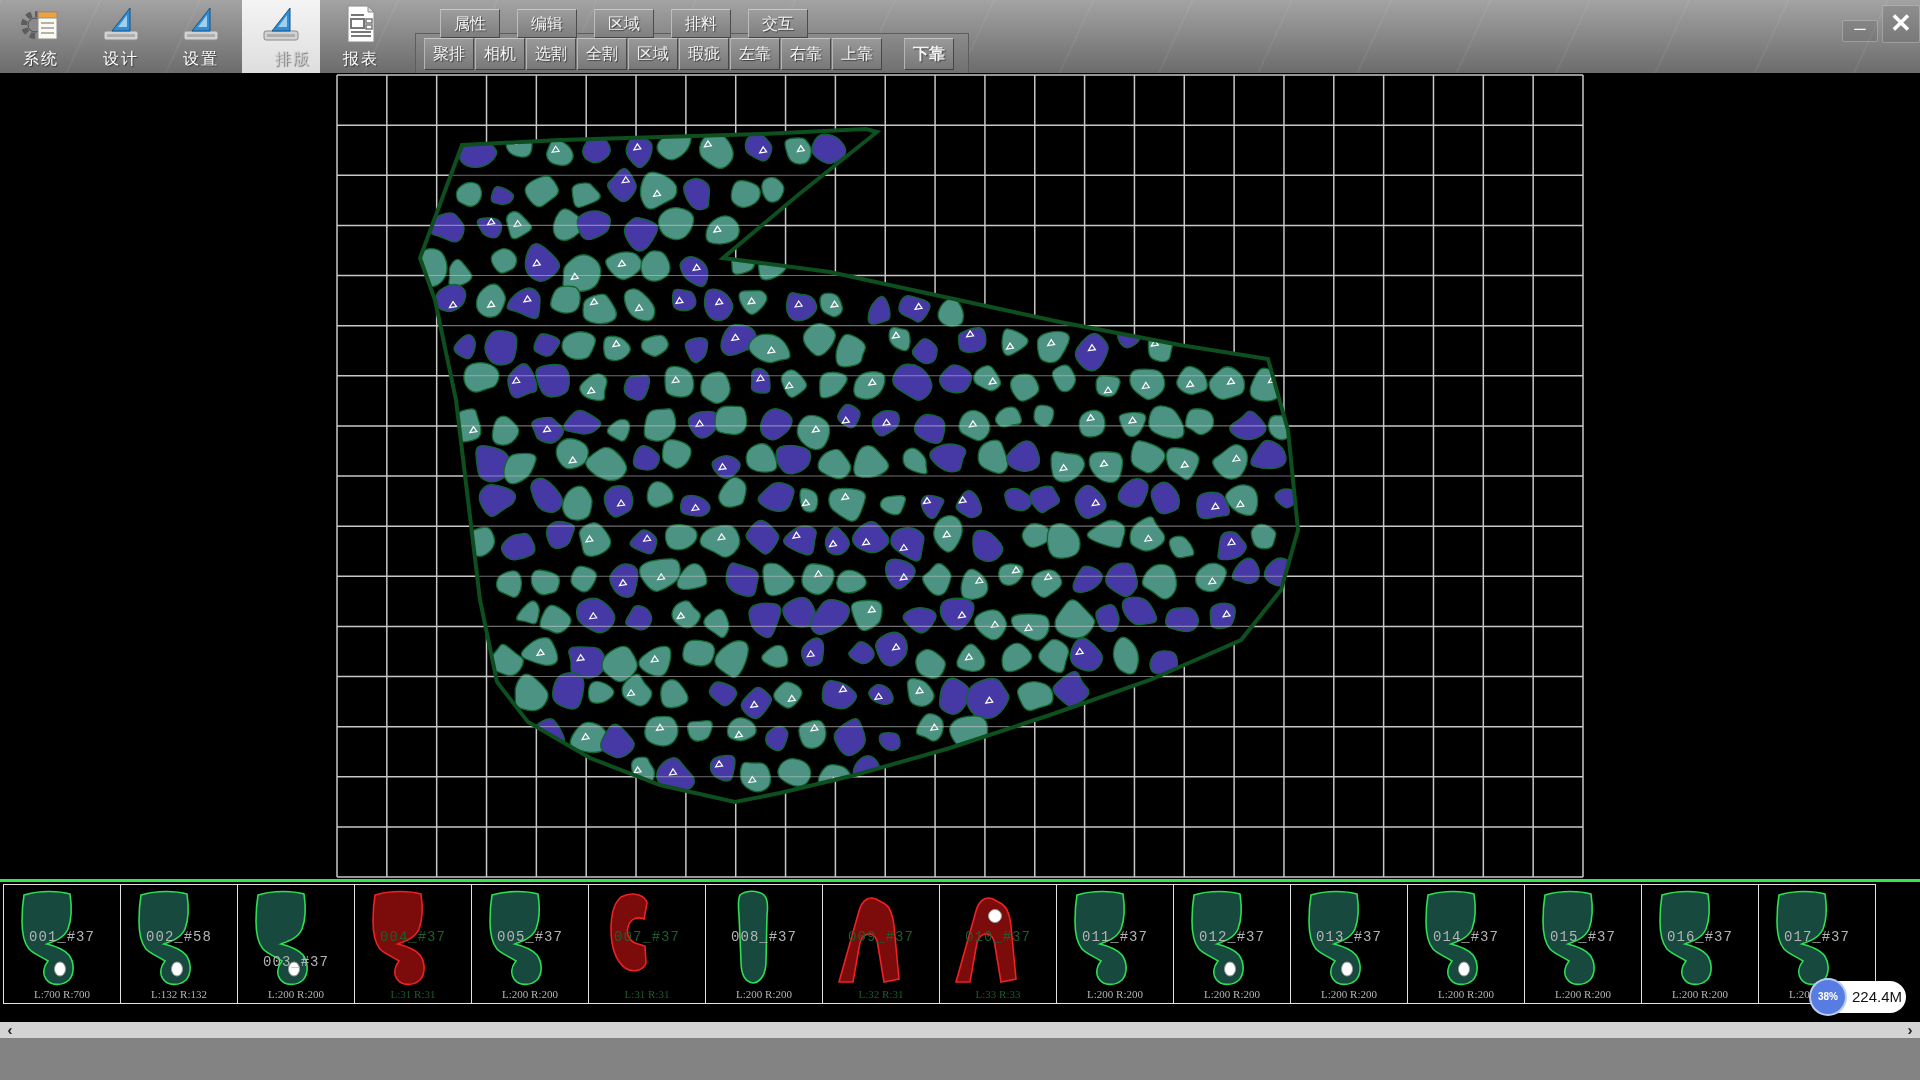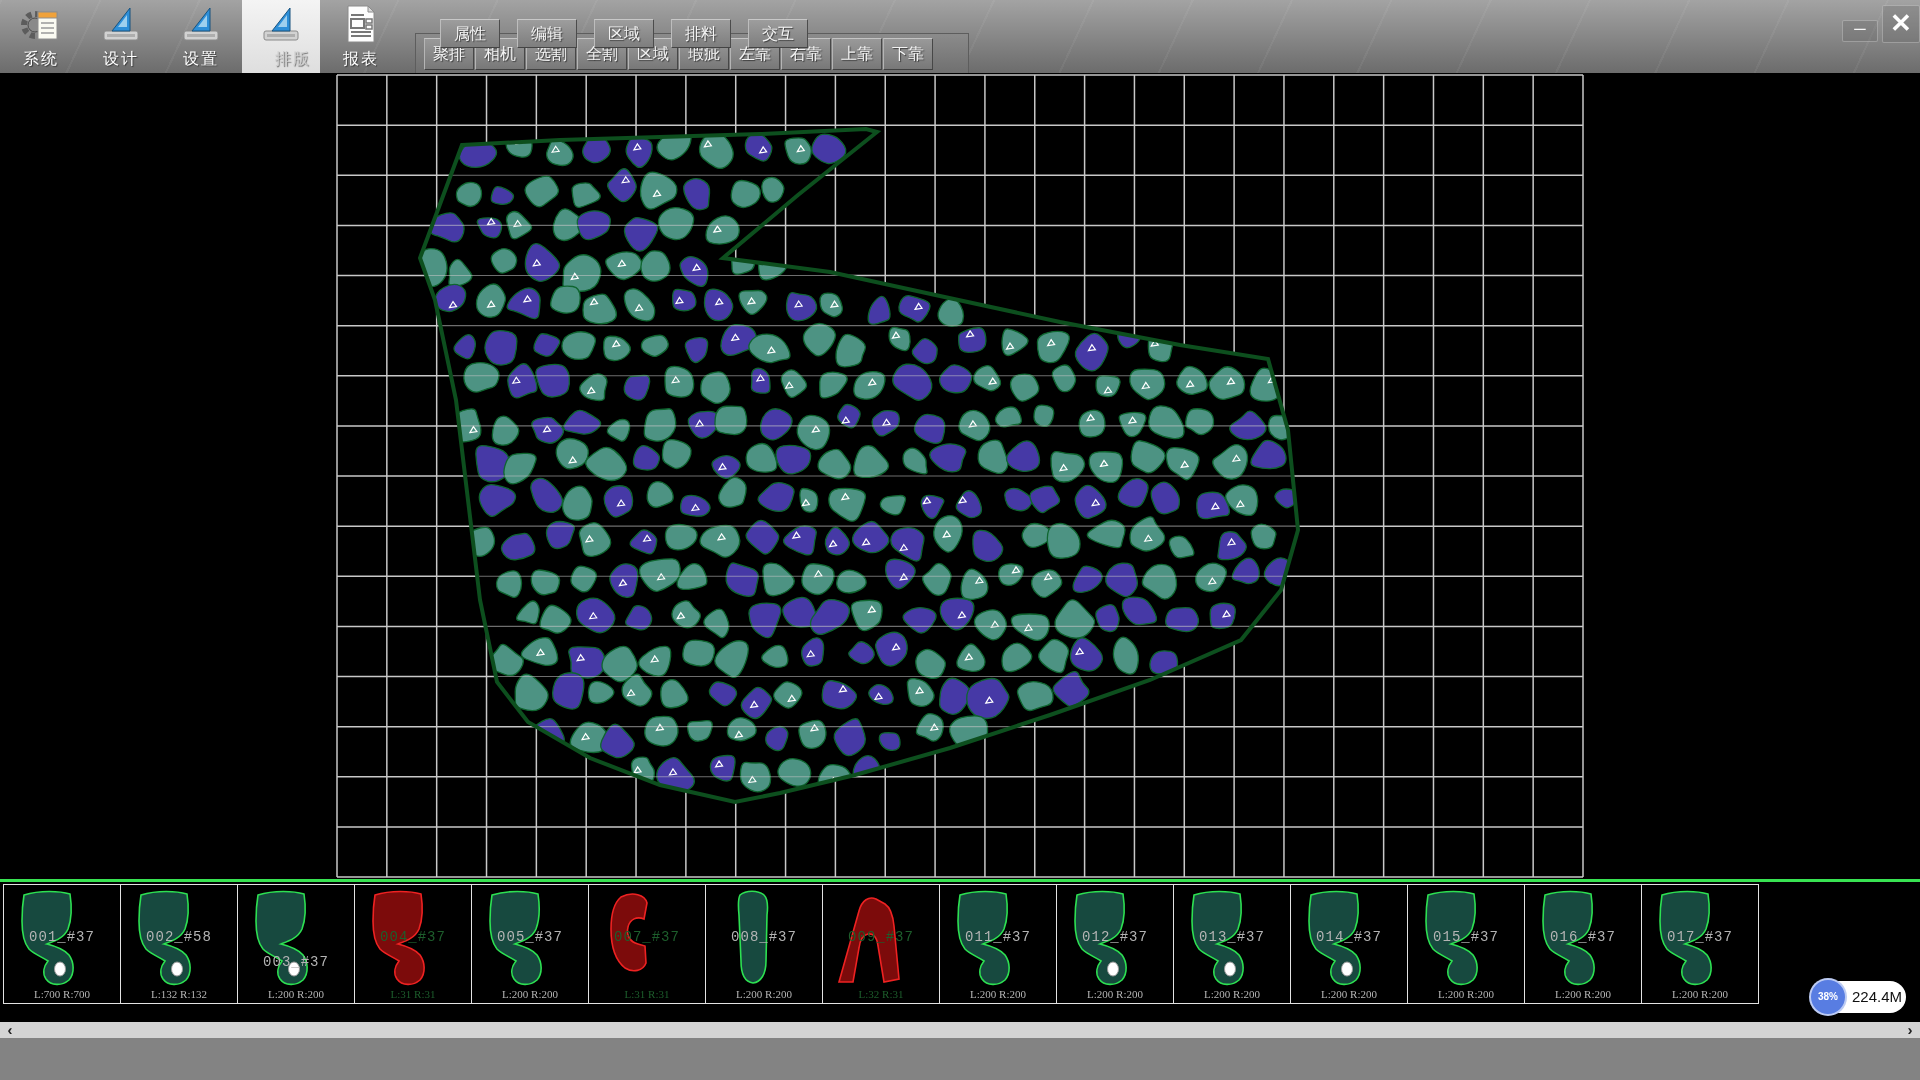--- a/index.html
+++ b/index.html
@@ -12,21 +12,21 @@
                linear-gradient(#a3a3a3,#6c6c6c);
     border-bottom:1px solid #4e4e4e;}
   .icon-cell{position:absolute;top:0;width:78px;height:73px;text-align:center;cursor:pointer;}
   .icon-cell.active{background:linear-gradient(#f4f4f4,#dedede);}
   .icon-cell svg{margin-top:3px;}
   .icon-label{position:absolute;left:0;right:0;bottom:3px;font-size:16px;color:#fff;
     text-shadow:1px 1px 1px #3a3a3a;letter-spacing:2px;}
   .icon-cell.active .icon-label{color:#cfcfcf;text-shadow:1px 1px 1px #707070;margin-left:24px;}
 
   
-  .menu-tab{position:absolute;top:19px;width:58px;height:27px;line-height:27px;text-align:center;
+  .menu-tab{position:absolute;top:9px;width:58px;height:27px;line-height:27px;text-align:center;
     font-size:16px;color:#f4f4f4;text-shadow:1px 1px 1px #3c3c3c;cursor:pointer;
     background:linear-gradient(#9d9d9d,#7e7e7e);
     border-top:1px solid #c8c8c8;border-left:1px solid #bdbdbd;
     border-right:1px solid #4c4c4c;border-bottom:1px solid #444;}
   
   #subbar{position:absolute;left:415px;top:33px;width:552px;height:40px;
     background:linear-gradient(#8b8b8b,#6f6f6f);border:1px solid #5d5d5d;}
   .tool-btn{position:absolute;top:4px;width:48px;height:30px;line-height:30px;text-align:center;
     font-size:16px;color:#f4f4f4;text-shadow:1px 1px 1px #3c3c3c;cursor:pointer;
     background:linear-gradient(#999,#787878);
@@ -149,21 +149,21 @@
     <div id="subbar">
         <div class="tool-btn" style="left: 8px;">聚排</div>
         <div class="tool-btn" style="left: 59px;">相机</div>
         <div class="tool-btn" style="left: 110px;">选割</div>
         <div class="tool-btn" style="left: 161px;">全割</div>
         <div class="tool-btn" style="left: 212px;">区域</div>
         <div class="tool-btn" style="left: 263px;">瑕疵</div>
         <div class="tool-btn" style="left: 314px;">左靠</div>
         <div class="tool-btn" style="left: 365px;">右靠</div>
         <div class="tool-btn" style="left: 416px;">上靠</div>
-        <div class="tool-btn" style="left: 467px;">下靠</div>
+        <div class="tool-btn" style="left: 488px; font-weight: bold;">下靠</div>
       </div>
 
     <div class="winbtn" id="btn-min">─</div>
     <div class="winbtn" id="btn-close">✕</div>
   <div class="menu-tab" style="left: 440px;">属性</div>
       <div class="menu-tab" style="left: 517px;">编辑</div>
       <div class="menu-tab" style="left: 594px;">区域</div>
       <div class="menu-tab" style="left: 671px;">排料</div>
       <div class="menu-tab" style="left: 748px;">交互</div>
     </div>
@@ -671,20 +671,28 @@
       </div>
       <div class="thumb-cell">
         <svg width="74" height="100" viewBox="0 0 70 100">
           <path d="M6,93 L26,22 C29,11 36,7 43,10 L52,15 C58,19 60,27 61,37 L66,90 L51,93 L45,57 C44,48 40,44 35,45 C30,46 27,51 26,59 L20,93 Z" fill="#7c0b0b" stroke="#ee2222" stroke-width="1.6"></path>
         </svg>
         <div class="thumb-label" style="color: rgb(29, 94, 44);">009_#37</div>
         <div class="thumb-stats" style="color: rgb(29, 94, 44);">L:32 R:31</div>
       </div>
       <div class="thumb-cell">
         <svg width="74" height="100" viewBox="0 0 70 100">
+          <path d="M6,93 L26,22 C29,11 36,7 43,10 L52,15 C58,19 60,27 61,37 L66,90 L51,93 L45,57 C44,48 40,44 35,45 C30,46 27,51 26,59 L20,93 Z" fill="#7c0b0b" stroke="#ee2222" stroke-width="1.6"></path>
+          <ellipse cx="45" cy="27" rx="6.5" ry="6.5" fill="#ffffff" stroke="#9a9a9a"></ellipse>
+        </svg>
+        <div class="thumb-label" style="color: rgb(29, 94, 44);">010_#37</div>
+        <div class="thumb-stats" style="color: rgb(29, 94, 44);">L:33 R:33</div>
+      </div>
+      <div class="thumb-cell">
+        <svg width="74" height="100" viewBox="0 0 70 100">
           <path d="M10,6 C26,1 46,2 56,5 C58,18 57,32 54,40 C50,49 41,52 33,55 C41,57 50,60 55,66 C60,73 61,84 55,91 C48,97 37,97 32,90 C28,84 30,77 34,72 C28,68 20,65 15,60 C10,54 8,44 8,32 C8,22 9,12 10,6 Z" fill="#17493f" stroke="#2de052" stroke-width="1.6"></path>
         </svg>
         <div class="thumb-label" style="color: rgb(180, 180, 180);">011_#37</div>
         <div class="thumb-stats" style="color: rgb(180, 180, 180);">L:200 R:200</div>
       </div>
       <div class="thumb-cell">
         <svg width="74" height="100" viewBox="0 0 70 100">
           <path d="M10,6 C26,1 46,2 56,5 C58,18 57,32 54,40 C50,49 41,52 33,55 C41,57 50,60 55,66 C60,73 61,84 55,91 C48,97 37,97 32,90 C28,84 30,77 34,72 C28,68 20,65 15,60 C10,54 8,44 8,32 C8,22 9,12 10,6 Z" fill="#17493f" stroke="#2de052" stroke-width="1.6"></path>
           <ellipse cx="46" cy="80" rx="5.5" ry="7" fill="#ffffff" stroke="#9a9a9a"></ellipse>
         </svg>

